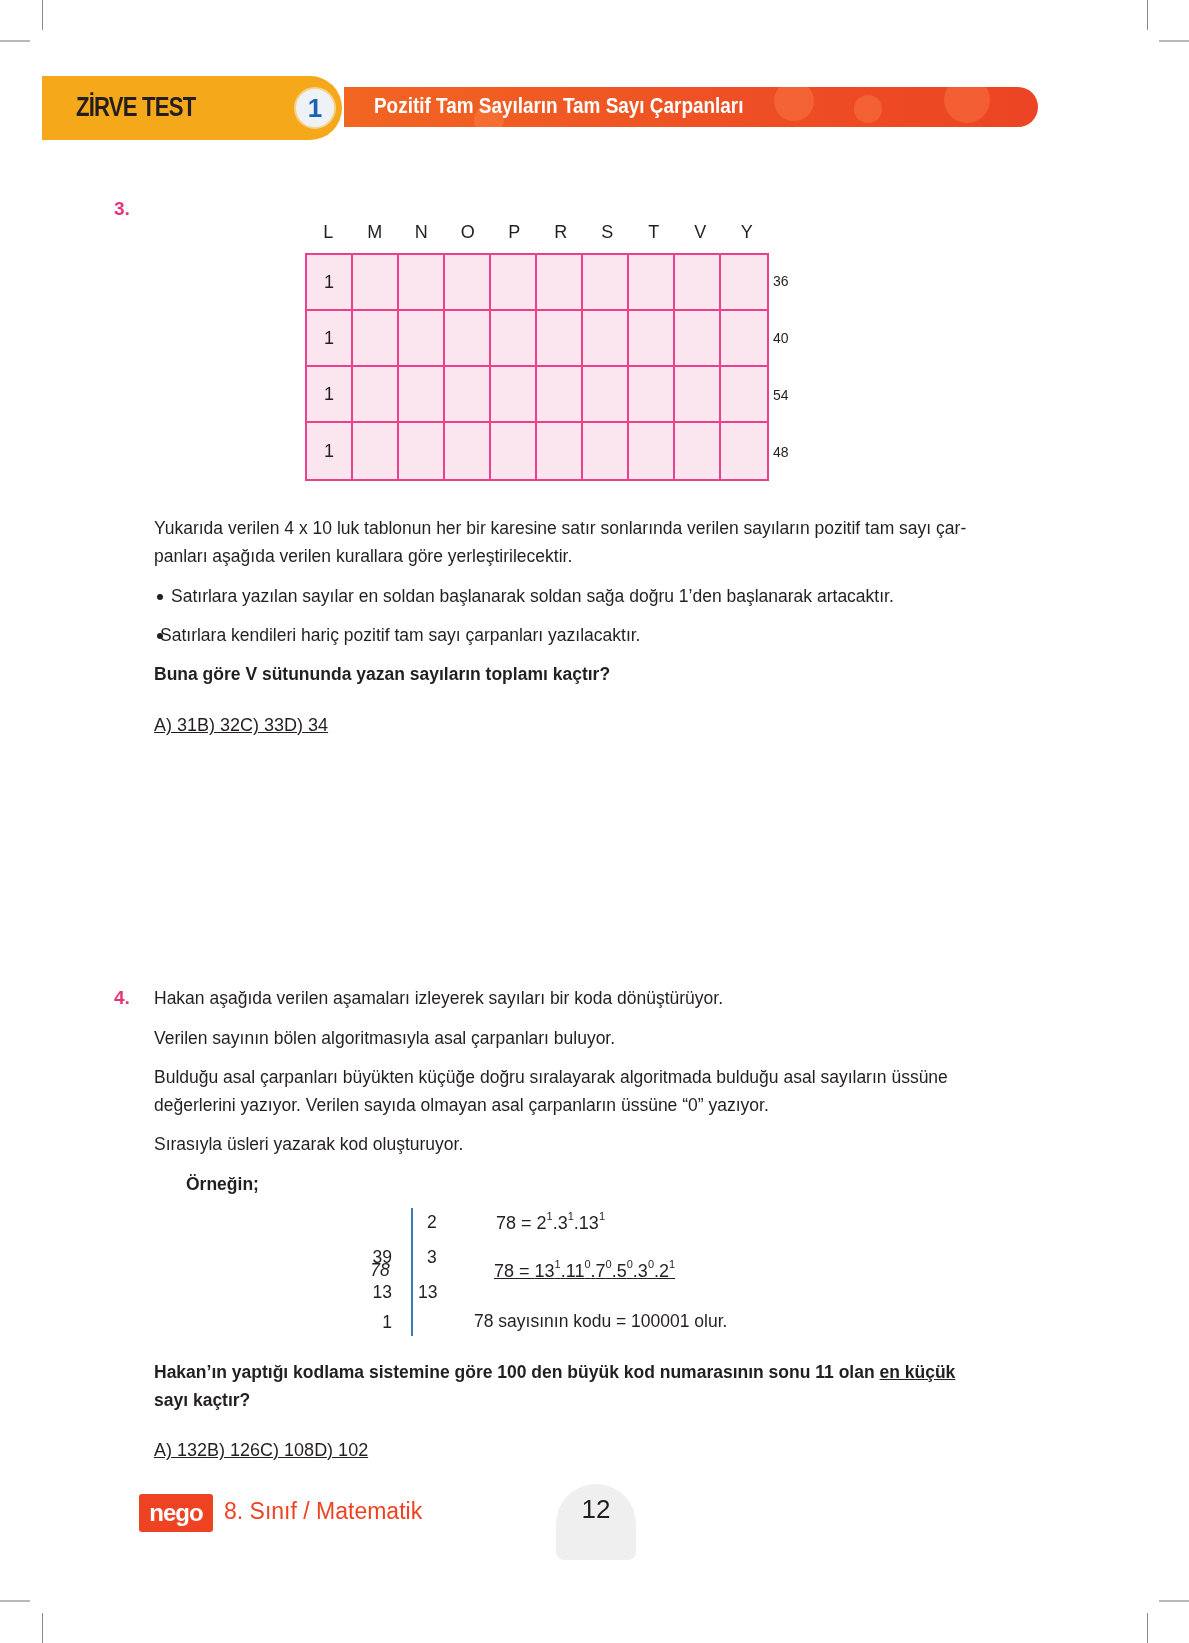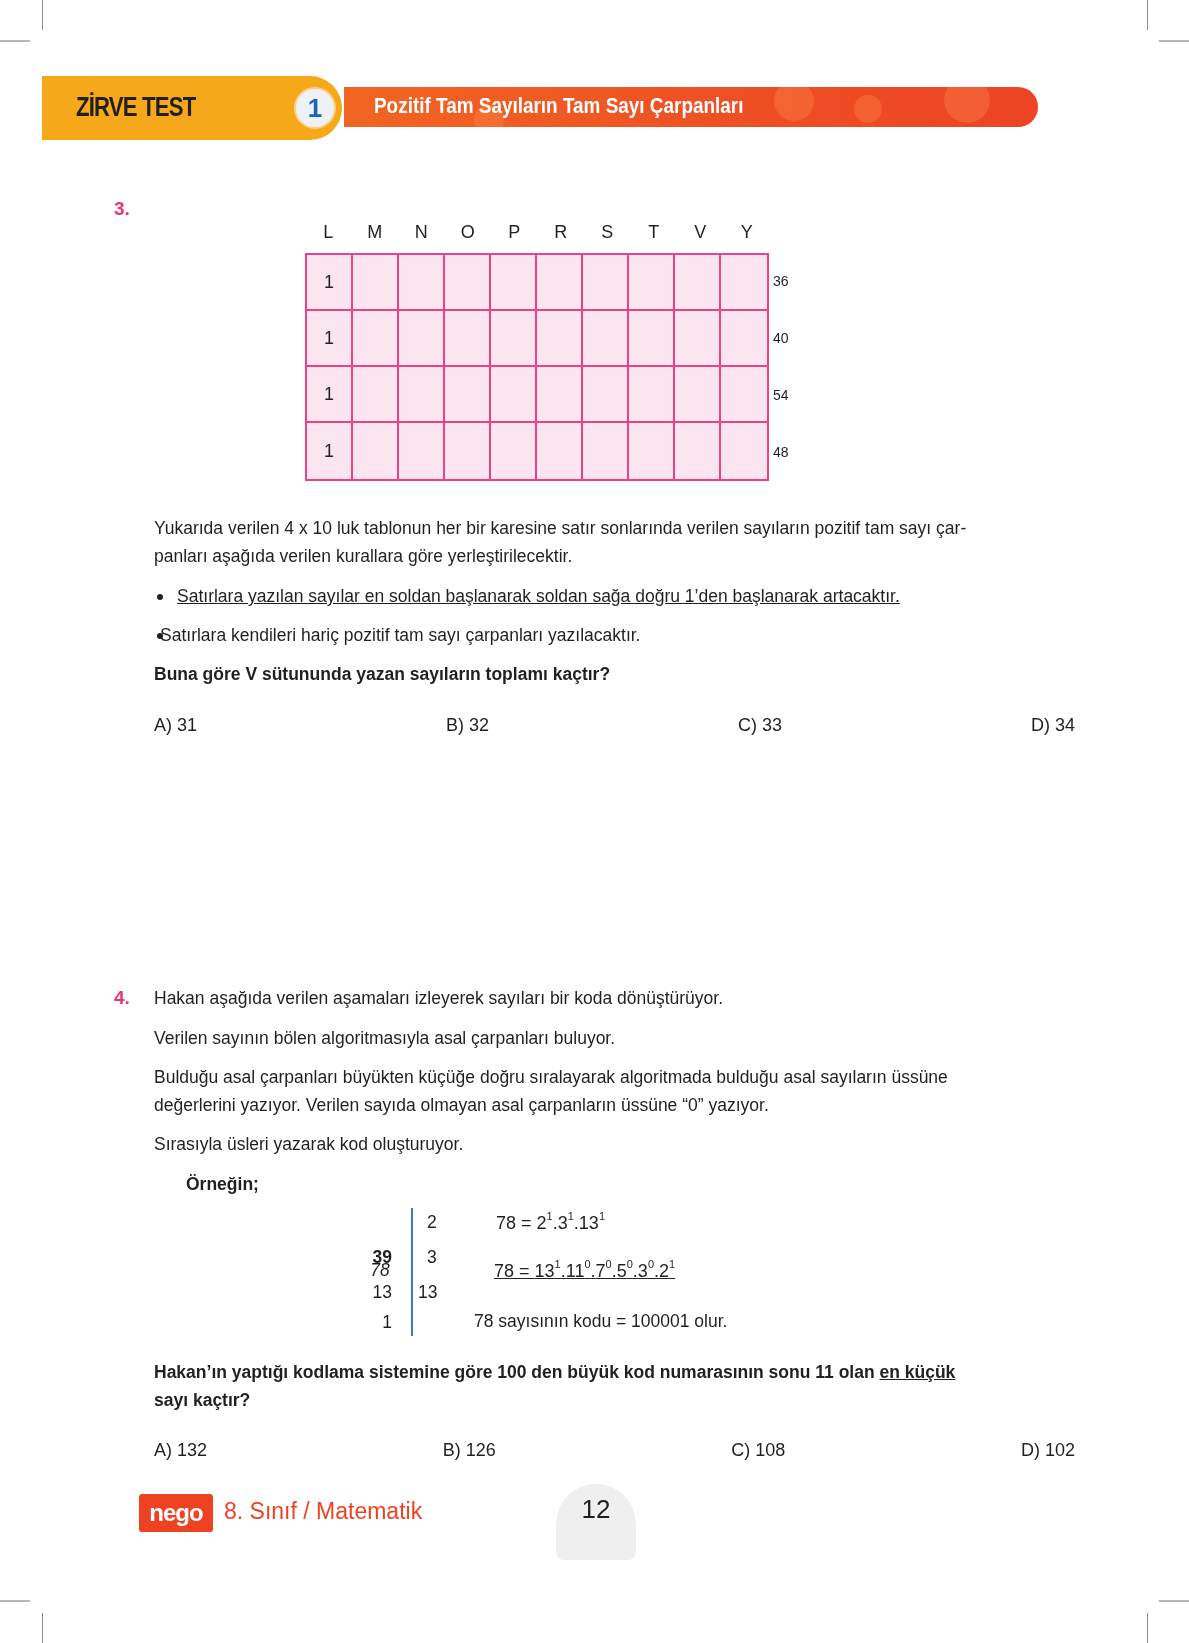--- a/index.html
+++ b/index.html
@@ -53,21 +53,21 @@
     border-right: 2px solid #ec3f8c; border-bottom: 2px solid #ec3f8c;
     display: flex; align-items: center; justify-content: center; font-size: 18px;
   }
   .grid .cell.lastcol { border-right: none; }
   .grid .cell.lastrow { border-bottom: none; }
   .rownums { position: absolute; left: 773px; top: 253px; }
   .rownums div { height: 57px; line-height: 57px; font-size: 14px; }
 
   .bullet { position: absolute; width: 6px; height: 6px; border-radius: 50%; background: #231f20; }
 
-  .opts { position: absolute; left: 154px; width: 921px; display: flex; justify-content: space-between; font-size: 18px; }
+  .opts { position: absolute; left: 154px; width: 921px; display: flex; font-size: 18px; text-decoration: underline; }
   .ladder-line { position: absolute; left: 411px; top: 1208px; width: 2px; height: 128px; background: #3a78c0; }
   .eq { position: absolute; font-size: 18px; white-space: nowrap; }
   .eq sup { font-size: 11px; vertical-align: 9px; }
 
   .underline { text-decoration: underline; }
 
   
   .logo {
     position: absolute; left: 139px; top: 1494px; width: 74px; height: 38px; background: #ee4323;
     border-radius: 3px; color: #fff; font-weight: bold; font-size: 24px;
@@ -167,21 +167,21 @@
   <div>36</div>
   <div>40</div>
   <div>54</div>
   <div>48</div>
 </div>
 
 <div class="txt" style="left:154px;top:514px;">Yukarıda verilen 4 x 10 luk tablonun her bir karesine satır sonlarında verilen sayıların pozitif tam sayı çar-</div>
 <div class="txt" style="left:154px;top:542px;">panları aşağıda verilen kurallara göre yerleştirilecektir.</div>
 
 <div class="bullet" style="left:157px;top:594px;"></div>
-<div class="txt" style="left:177px;top:582px;text-decoration:underline;">Satırlara yazılan sayılar en soldan başlanarak soldan sağa doğru 1’den başlanarak artacaktır.</div>
+<div class="txt" style="left:171px;top:582px;">Satırlara yazılan sayılar en soldan başlanarak soldan sağa doğru 1’den başlanarak artacaktır.</div>
 <div class="bullet" style="left:157px;top:633px;"></div>
 <div class="txt" style="left:160px;top:621px;">Satırlara kendileri hariç pozitif tam sayı çarpanları yazılacaktır.</div>
 
 <div class="txt bold" style="left:154px;top:660px;">Buna göre V sütununda yazan sayıların toplamı kaçtır?</div>
 
 <div class="opts" style="top:715px;">
   <span>A) 31</span>
   <span>B) 32</span>
   <span>C) 33</span>
   <span>D) 34</span>
@@ -190,21 +190,21 @@
 <div class="qnum" style="left:114px;top:987px;">4.</div>
 <div class="txt" style="left:154px;top:984px;">Hakan aşağıda verilen aşamaları izleyerek sayıları bir koda dönüştürüyor.</div>
 <div class="txt" style="left:154px;top:1024px;">Verilen sayının bölen algoritmasıyla asal çarpanları buluyor.</div>
 <div class="txt" style="left:154px;top:1063px;">Bulduğu asal çarpanları büyükten küçüğe doğru sıralayarak algoritmada bulduğu asal sayıların üssüne</div>
 <div class="txt" style="left:154px;top:1091px;">değerlerini  yazıyor. Verilen sayıda olmayan asal çarpanların üssüne “0” yazıyor.</div>
 <div class="txt" style="left:154px;top:1130px;">Sırasıyla üsleri yazarak kod oluşturuyor.</div>
 <div class="txt bold" style="left:186px;top:1170px;">Örneğin;</div>
 
 <div class="ladder-line"></div>
 <div class="txt" style="left:368px;top:1256px;width:24px;text-align:center;font-style:italic;">78</div>
-<div class="txt" style="left:368px;top:1243px;width:24px;text-align:right;font-weight:bold;">39</div>
+<div class="txt" style="left:368px;top:1243px;width:24px;text-align:right;">39</div>
 <div class="txt" style="left:368px;top:1278px;width:24px;text-align:right;">13</div>
 <div class="txt" style="left:368px;top:1308px;width:24px;text-align:right;">1</div>
 <div class="txt" style="left:427px;top:1208px;">2</div>
 <div class="txt" style="left:427px;top:1243px;">3</div>
 <div class="txt" style="left:418px;top:1278px;">13</div>
 
 <div class="eq" id="eq1" style="left:496px;top:1210px;"><span>78 = </span><span>2</span><sup>1</sup><span>.</span><span>3</span><sup>1</sup><span>.</span><span>13</span><sup>1</sup><span></span></div>
 <div class="eq" id="eq2" style="left:494px;top:1258px;text-decoration:underline;"><span>78 = </span><span>13</span><sup>1</sup><span>.</span><span>11</span><sup>0</sup><span>.</span><span>7</span><sup>0</sup><span>.</span><span>5</span><sup>0</sup><span>.</span><span>3</span><sup>0</sup><span>.</span><span>2</span><sup>1</sup><span></span></div>
 <div class="txt" style="left:474px;top:1307px;">78 sayısının kodu = 100001 olur.</div>
 

